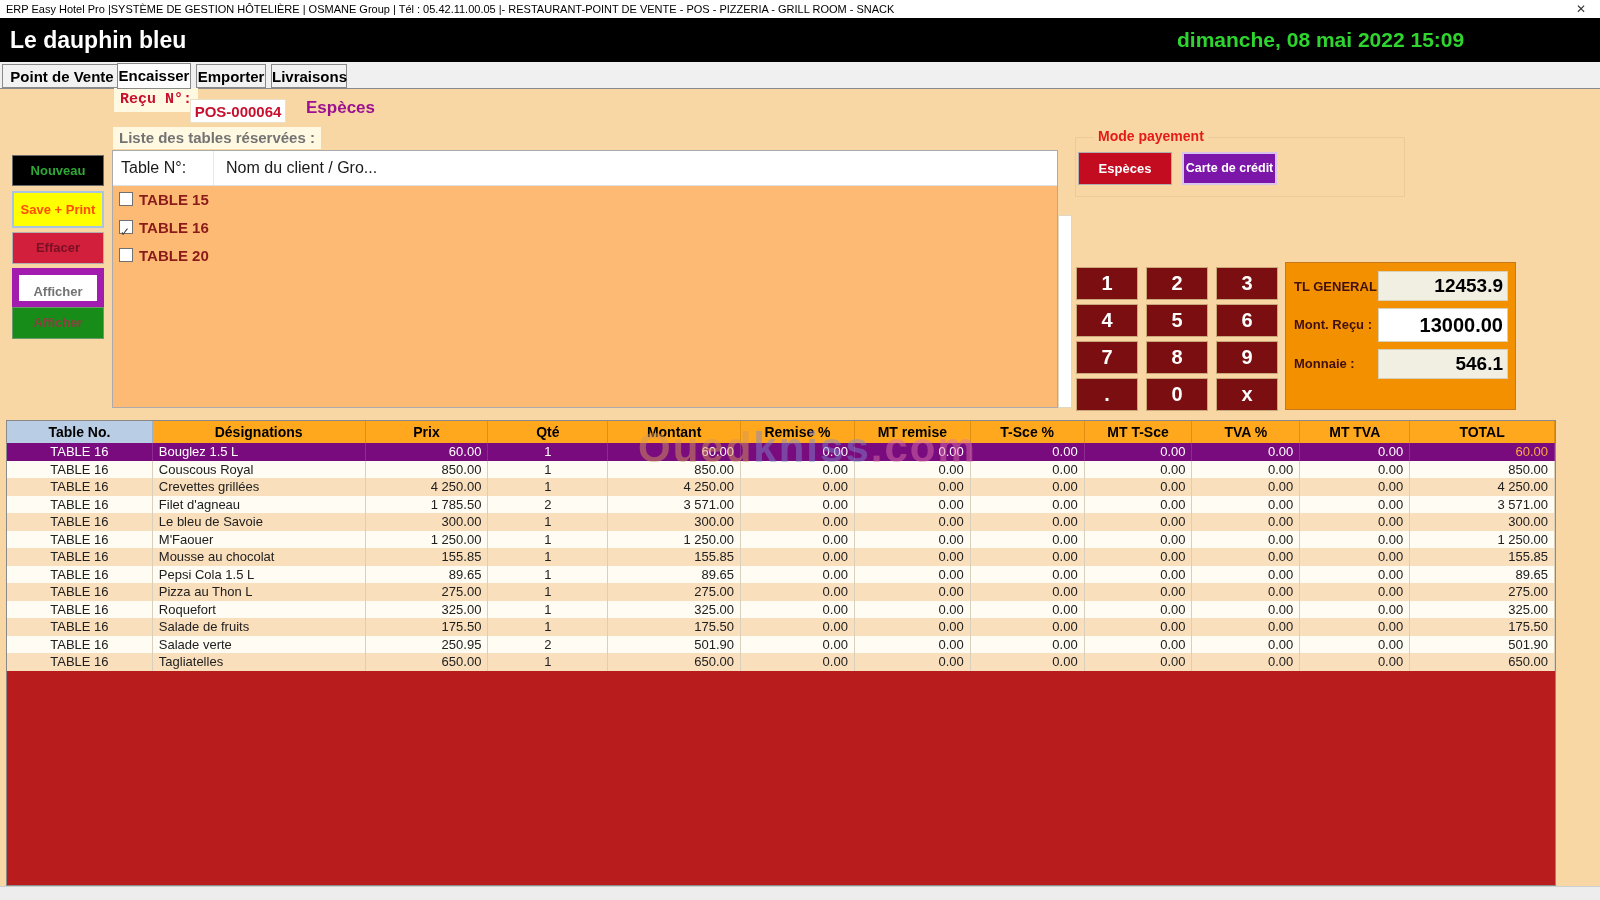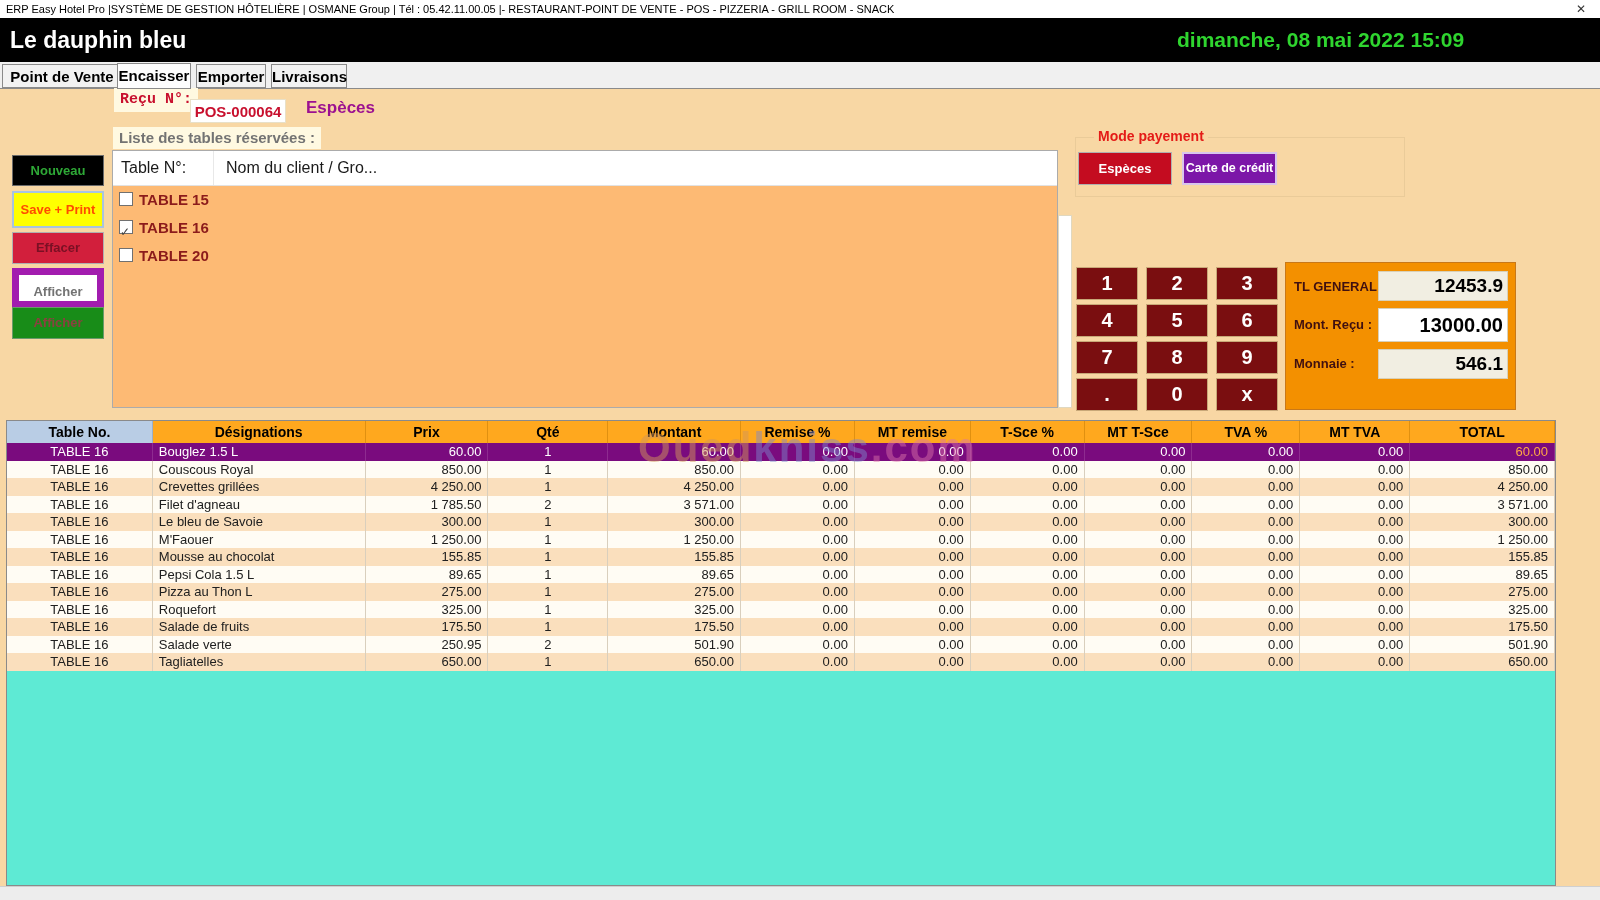--- a/index.html
+++ b/index.html
@@ -70,21 +70,21 @@
   .trow .tlabel{position:absolute;left:8px;font-weight:bold;color:#401010;font-size:13px;}
   .tfield{position:absolute;right:7px;width:130px;background:#F1EEE2;border:1px solid #D8D0B8;box-sizing:border-box;
     text-align:right;font-weight:bold;color:#000;font-size:19px;padding-right:4px;}
   .tfield.white{background:#FFFFFF;}
   .r1 .tlabel{top:16px;} .r1 .tfield{top:8px;height:30px;line-height:28px;}
   .r2 .tlabel{top:54px;} .r2 .tfield{top:45px;height:34px;line-height:32px;font-size:20px;}
   .r3 .tlabel{top:93px;} .r3 .tfield{top:86px;height:30px;line-height:28px;}
   .tfield input{width:100%;height:100%;border:none;background:transparent;text-align:right;
     font-family:"Liberation Sans",sans-serif;font-weight:bold;font-size:20px;padding:0;box-sizing:border-box;}
   
-  .order-table{position:absolute;left:6px;top:420px;width:1550px;height:466px;background:#5eead4;
+  .order-table{position:absolute;left:6px;top:420px;width:1550px;height:466px;background:#b91c1c;
     border:1px solid #8A8A8A;box-sizing:border-box;}
   .thead{display:flex;height:22px;}
   .th{background:#FFA81E;color:#000;font-size:14px;font-weight:bold;text-align:center;line-height:22px;
     box-sizing:border-box;border-right:1px solid #E09010;overflow:hidden;white-space:nowrap;}
   .th.th-first{background:#B9CDE5;border-right:1px solid #9AB0CC;}
   .tr{display:flex;height:17.5px;line-height:17.5px;font-size:13px;color:#202020;}
   .tr.peach{background:#FADFBD;}
   .tr.plain{background:#FFFCF4;}
   .tr.selected{background:#7A0B7E;color:#FFFFFF;}
   .tr.selected .td-total{color:#FFA845;}

